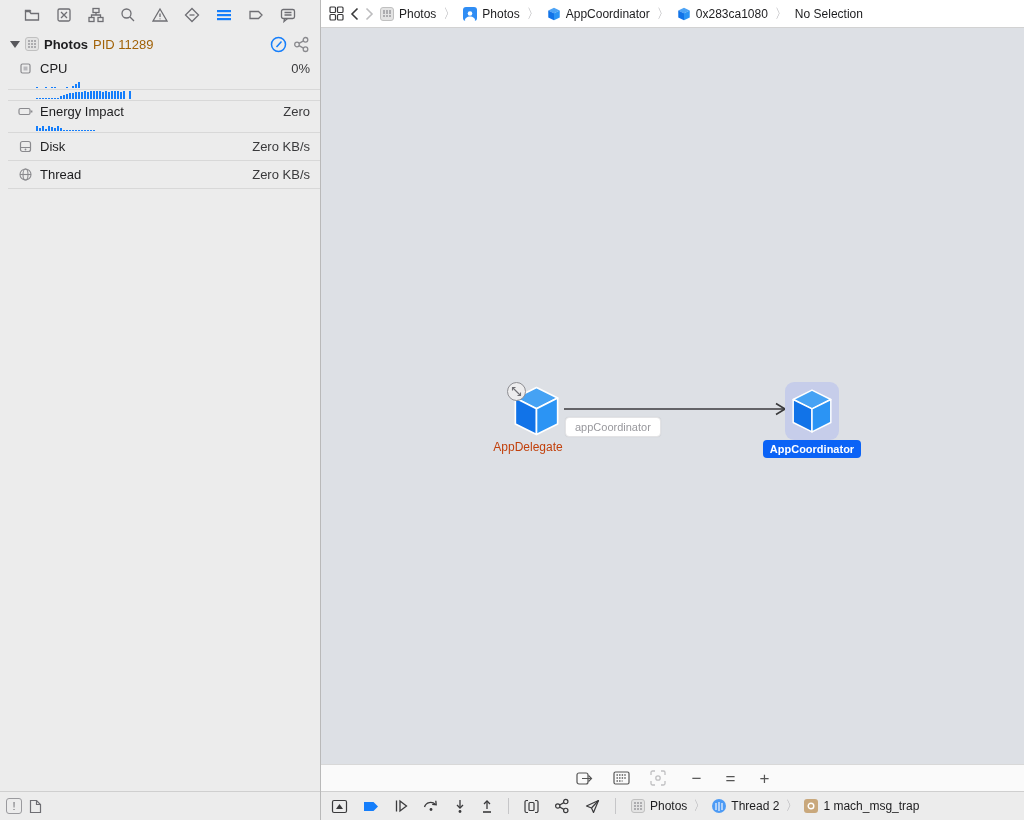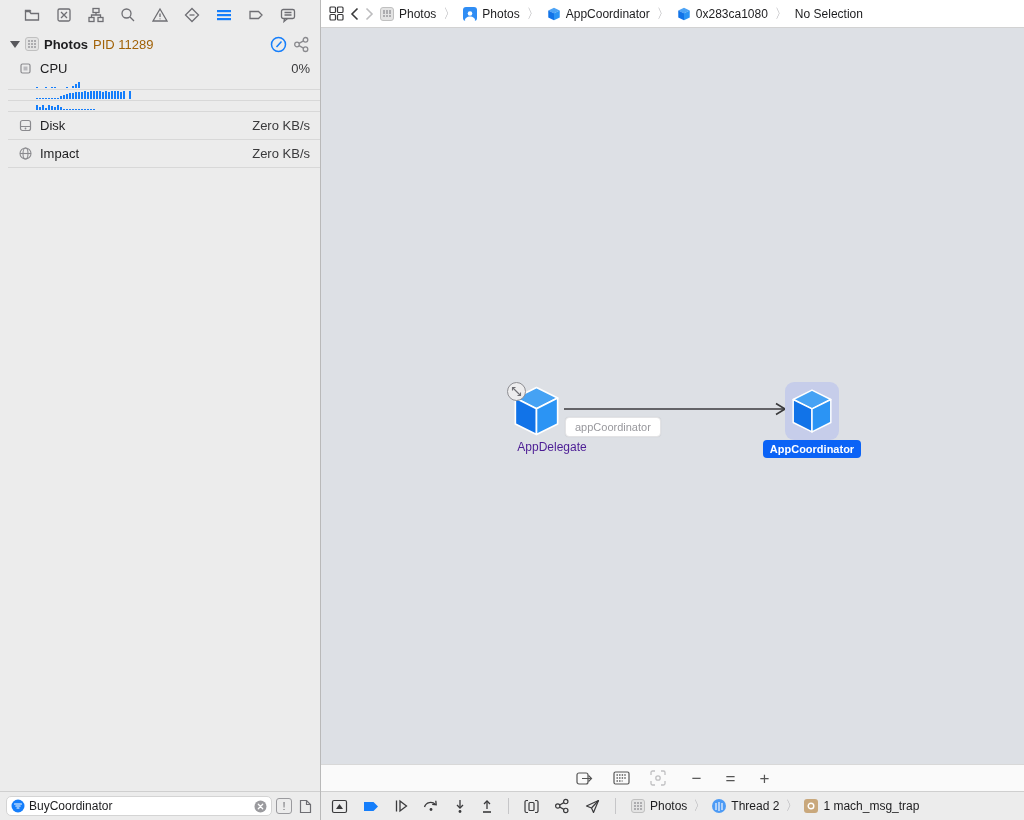--- a/index.html
+++ b/index.html
@@ -54,22 +54,22 @@
   .crumb { display:flex; align-items:center; gap:5px; }
   .crumb-sep { color:#b0b0b4; font-size:13px; padding:0 1px; }
   .chev { display:flex; align-items:center; }
 
   .canvas { flex:1; background:#dde0e5; position:relative; }
 
   .node-badge { position:absolute; left:186px; top:354px; width:19px; height:19px;
     border-radius:50%; background:#ededee; border:1px solid #8e8e93;
     display:flex; align-items:center; justify-content:center; z-index:2; }
   .cube-a { position:absolute; left:192px; top:357px; }
-  .node-label { position:absolute; left:166px; top:412px; width:130px;
-    text-align:center; font-size:12px; color:#4c1d95; }
+  .node-label { position:absolute; left:142px; top:412px; width:130px;
+    text-align:center; font-size:12px; color:#c2410c; }
   .edge { position:absolute; left:243px; top:374px; }
   .edge-pill { position:absolute; left:244px; top:389px; background:#ffffff;
     border:1px solid #e3e3e5; border-radius:4px; padding:3px 9px;
     font-size:11px; color:#98989d; box-shadow:0 0 1px rgba(0,0,0,.12); }
   .node-sel-bg { position:absolute; left:464px; top:354px; width:54px; height:58px;
     background:#c6cdea; border-radius:9px; display:flex; align-items:center;
     justify-content:center; }
   .node-sel-label { position:absolute; left:442px; top:412px; width:98px; height:18px;
     background:#0b63f6; border-radius:4px; color:#ffffff; font-size:11px;
     font-weight:bold; display:flex; align-items:center; justify-content:center; }
@@ -254,20 +254,28 @@
             <i style="height: 8px;"></i>
             <i style="height: 8px;"></i>
             <i style="height: 7px;"></i>
             <i style="height: 8px;"></i>
             <i style="height: 0px; background: transparent;"></i>
             <i style="height: 8px;"></i>
           </div>
       </div>
 
       <div class="gauge-row">
+        <div class="gauge-line">
+          <svg width="15" height="15" viewBox="0 0 15 15" fill="none" stroke="#8a8a8e" stroke-width="1.2">
+              <rect x="1" y="4.5" width="11" height="6" rx="1.5"></rect>
+              <rect x="12.8" y="6.5" width="1.6" height="2" fill="#8a8a8e" stroke="none"></rect>
+            </svg>
+          <span class="gauge-label">Energy Impact</span>
+          <span class="gauge-value">Zero</span>
+        </div>
         <div class="spark">
             <i style="height: 5px;"></i>
             <i style="height: 3px;"></i>
             <i style="height: 5px;"></i>
             <i style="height: 2px;"></i>
             <i style="height: 5px;"></i>
             <i style="height: 4px;"></i>
             <i style="height: 3px;"></i>
             <i style="height: 5px;"></i>
             <i style="height: 3px;"></i>
@@ -297,40 +305,29 @@
         </div>
       </div>
 
       <div class="gauge-row">
         <div class="gauge-line" style="height:27px;">
           <svg width="15" height="15" viewBox="0 0 15 15" fill="none" stroke="#8a8a8e" stroke-width="1.1">
               <circle cx="7.5" cy="7.5" r="5.5"></circle>
               <ellipse cx="7.5" cy="7.5" rx="2.5" ry="5.5"></ellipse>
               <path d="M2 7.5h11"></path>
             </svg>
-          <span class="gauge-label">Impact</span>
+          <span class="gauge-label">Thread</span>
           <span class="gauge-value">Zero KB/s</span>
         </div>
       </div>
     </div>
 
     <div class="side-fill"></div>
 
     <div class="filter-bar">
-      <div class="filter-field">
-        <svg width="14" height="14" viewBox="0 0 14 14">
-            <circle cx="7" cy="7" r="6.5" fill="#157efb"></circle>
-            <path d="M3.5 5h7M4.8 7h4.4M6 9h2" stroke="#fff" stroke-width="1.1" stroke-linecap="round"></path>
-          </svg>
-        <span class="filter-text">BuyCoordinator</span>
-        <svg width="13" height="13" viewBox="0 0 13 13">
-            <circle cx="6.5" cy="6.5" r="6" fill="#9a9a9e"></circle>
-            <path d="M4.3 4.3l4.4 4.4M8.7 4.3l-4.4 4.4" stroke="#fff" stroke-width="1.3" stroke-linecap="round"></path>
-          </svg>
-      </div>
       <span class="leaks-btn">!</span>
       <span class="mini-btn">
         <svg width="13" height="15" viewBox="0 0 13 15" fill="none" stroke="#6e6e73" stroke-width="1.2">
             <path d="M1.5 1.5h6l4 4v8h-10z"></path>
             <path d="M7.5 1.5v4h4"></path>
           </svg>
       </span>
     </div>
   </div>
 

